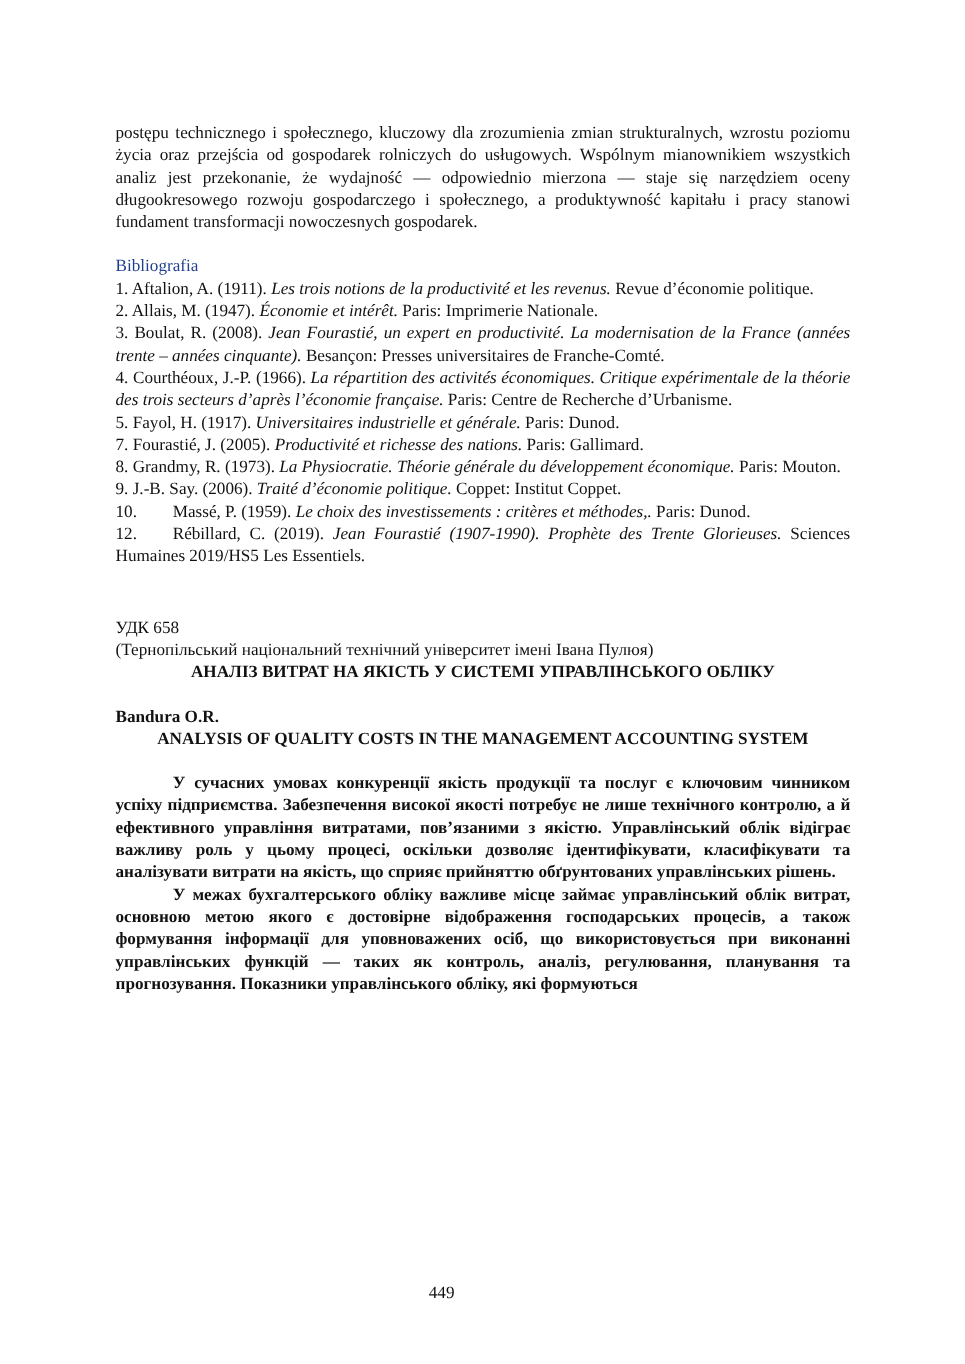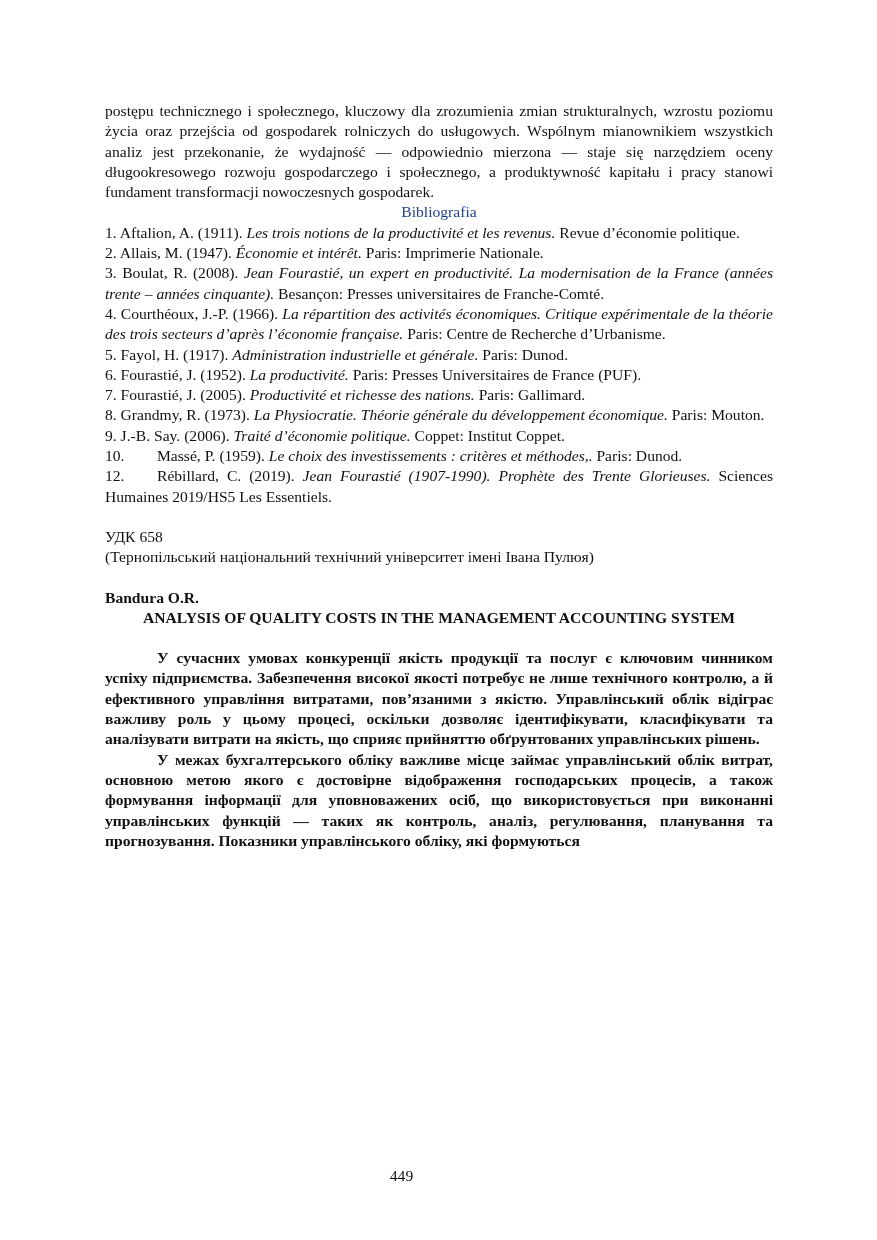--- a/index.html
+++ b/index.html
@@ -1,56 +1,56 @@
 <!DOCTYPE html>
 <html><head>
 <meta charset="utf-8">
 <style>
   html, body { margin:0; padding:0; background:#ffffff; }
   body { width:877px; height:1240px; position:relative; overflow:hidden;
          font-family:"Liberation Serif", "DejaVu Serif", serif; color:#111; }
-  .page { position:absolute; left:105px; top:101px; width:668px; font-size:15.6px; line-height:20.3px; }
+  .page { position:absolute; left:105px; top:111px; width:668px; font-size:15.6px; line-height:20.3px; }
   p { margin:0; }
   .just { text-align:justify; }
-  .biblio-title { color:#1f3f8f; text-align:center; }
+  .biblio-title { color:#1f3f8f; margin-top:20px; }
   .ref { text-align:justify; }
   .ref .num { }
   .ref.wide .num { display:inline-block; width:52px; }
   i { }
-  .udk { margin-top:20px; }
+  .udk { margin-top:44px; }
   .bold { font-weight:bold; }
   .title-uk { font-weight:bold; text-align:center; }
   .gap { height:20px; }
   .indent { text-indent:52px;font-weight:bold; }
   .page-num { position:absolute; left:0; width:803px; top:1167px; text-align:center; font-size:15.6px; }
 </style>
 </head>
 <body>
 
 <div class="page">
   <p class="just">postępu technicznego i społecznego, kluczowy dla zrozumienia zmian strukturalnych, wzrostu poziomu życia oraz przejścia od gospodarek rolniczych do usługowych. Wspólnym mianownikiem wszystkich analiz jest przekonanie, że wydajność — odpowiednio mierzona — staje się narzędziem oceny długookresowego rozwoju gospodarczego i społecznego, a produktywność kapitału i pracy stanowi fundament transformacji nowoczesnych gospodarek.</p>
 
   <p class="biblio-title">Bibliografia</p>
 
   <div>
     <p class="ref"><span class="num">1.</span> <span>Aftalion, A. (1911). </span><i>Les trois notions de la productivité et les revenus.</i><span> Revue d’économie politique.</span></p>
     <p class="ref"><span class="num">2.</span> <span>Allais, M. (1947). </span><i>Économie et intérêt.</i><span> Paris: Imprimerie Nationale.</span></p>
     <p class="ref"><span class="num">3.</span> <span>Boulat, R. (2008). </span><i>Jean Fourastié, un expert en productivité. La modernisation de la France (années trente – années cinquante).</i><span> Besançon: Presses universitaires de Franche-Comté.</span></p>
     <p class="ref"><span class="num">4.</span> <span>Courthéoux, J.-P. (1966). </span><i>La répartition des activités économiques. Critique expérimentale de la théorie des trois secteurs d’après l’économie française.</i><span> Paris: Centre de Recherche d’Urbanisme.</span></p>
-    <p class="ref"><span class="num">5.</span> <span>Fayol, H. (1917). </span><i>Administration industrielle et générale.</i><span> Paris: Dunod.</span></p>
-    <p class="ref"><span class="num">6.</span> <span>Fourastié, J. (1952). </span><i>La productivité.</i><span> Paris: Presses Universitaires de France (PUF).</span></p>
+    <p class="ref"><span class="num">5.</span> <span>Fayol, H. (1917). </span><i>Universitaires industrielle et générale.</i><span> Paris: Dunod.</span></p>
     <p class="ref"><span class="num">7.</span> <span>Fourastié, J. (2005). </span><i>Productivité et richesse des nations.</i><span> Paris: Gallimard.</span></p>
     <p class="ref"><span class="num">8.</span> <span>Grandmy, R. (1973). </span><i>La Physiocratie. Théorie générale du développement économique.</i><span> Paris: Mouton.</span></p>
     <p class="ref"><span class="num">9.</span> <span>J.-B. Say. (2006). </span><i>Traité d’économie politique.</i><span> Coppet: Institut Coppet.</span></p>
     <p class="ref wide"><span class="num">10.</span><span>Massé, P. (1959). </span><i>Le choix des investissements : critères et méthodes,.</i><span> Paris: Dunod.</span></p>
     <p class="ref wide"><span class="num">12.</span><span>Rébillard, C. (2019). </span><i>Jean Fourastié (1907-1990). Prophète des Trente Glorieuses.</i><span> Sciences Humaines 2019/HS5 Les Essentiels.</span></p>
   </div>
 
   <p class="udk">УДК 658</p>
   <p>(Тернопільський національний технічний університет імені Івана Пулюя)</p>
+  <p class="title-uk">АНАЛІЗ ВИТРАТ НА ЯКІСТЬ У СИСТЕМІ УПРАВЛІНСЬКОГО ОБЛІКУ</p>
   <div class="gap"></div>
   <p class="bold">Bandura O.R.</p>
   <p class="title-uk" style="padding:0 30px;">ANALYSIS OF QUALITY COSTS IN THE MANAGEMENT ACCOUNTING SYSTEM</p>
   <div class="gap"></div>
   <p class="just indent">У сучасних умовах конкуренції якість продукції та послуг є ключовим чинником успіху підприємства. Забезпечення високої якості потребує не лише технічного контролю, а й ефективного управління витратами, пов’язаними з якістю. Управлінський облік відіграє важливу роль у цьому процесі, оскільки дозволяє ідентифікувати, класифікувати та аналізувати витрати на якість, що сприяє прийняттю обґрунтованих управлінських рішень.</p>
   <p class="just indent">У межах бухгалтерського обліку важливе місце займає управлінський облік витрат, основною метою якого є достовірне відображення господарських процесів, а також формування інформації для уповноважених осіб, що використовується при виконанні управлінських функцій — таких як контроль, аналіз, регулювання, планування та прогнозування. Показники управлінського обліку, які формуються</p>
 </div>
 
 <div class="page-num">449</div>
 

